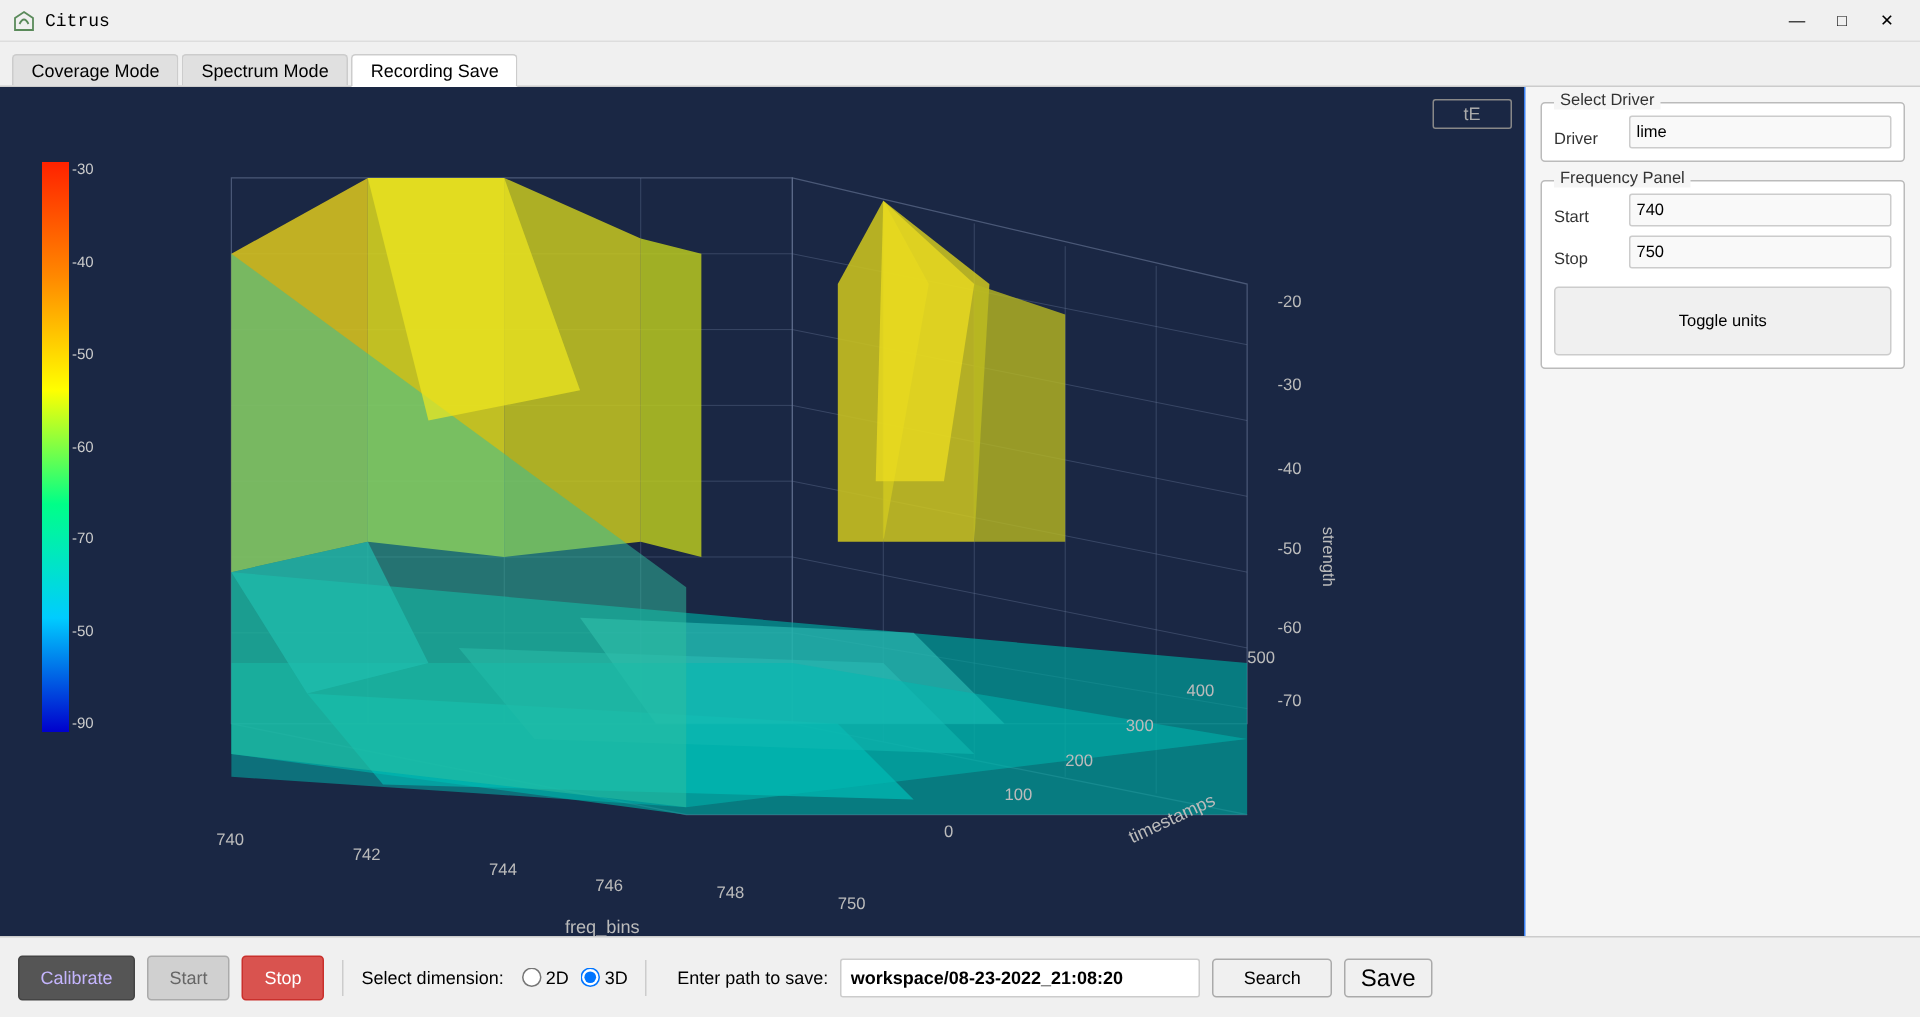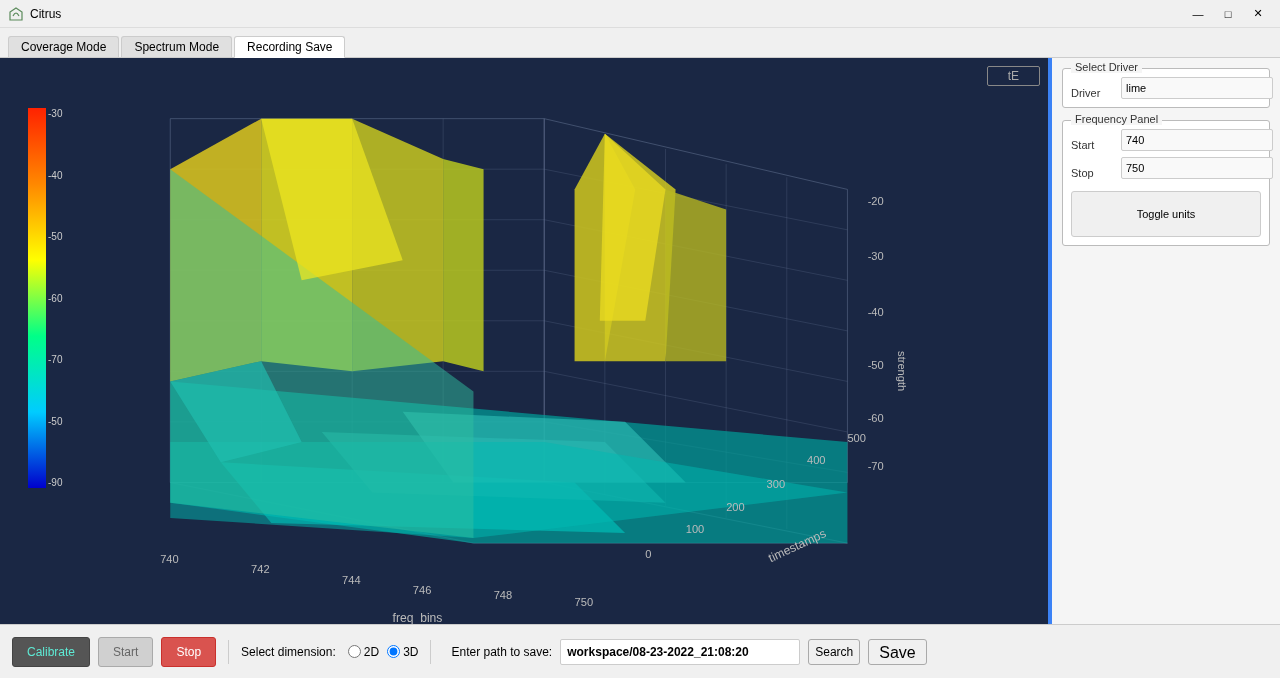--- a/index.html
+++ b/index.html
@@ -22,20 +22,21 @@
       background: #f0f0f0;
       height: 28px;
       padding: 0 8px;
       border-bottom: 1px solid #ddd;
       flex-shrink: 0;
     }
     .title-bar-left {
       display: flex;
       align-items: center;
       gap: 6px;
+      font-family: Liberation Mono, monospace;
     }
     .app-icon {
       width: 16px;
       height: 16px;
     }
     .title-bar-controls {
       display: flex;
       gap: 2px;
     }
     .title-btn {
@@ -86,23 +87,23 @@
     
     .chart-area {
       flex: 1;
       background: #1a2744;
       position: relative;
       overflow: hidden;
     }
 
     
     .right-panel {
-      width: 232px;
+      width: 264px;
       background: #f5f5f5;
-      border-left: 4px solid #3b82f6;
+      border-left: 1px solid #3b82f6;
       padding: 10px;
       flex-shrink: 0;
       overflow-y: auto;
     }
     .panel-section {
       border: 1px solid #bbb;
       border-radius: 3px;
       padding: 8px;
       margin-bottom: 12px;
       position: relative;
@@ -163,21 +164,21 @@
     .btn {
       padding: 5px 14px;
       border: 1px solid #888;
       border-radius: 3px;
       cursor: pointer;
       font-size: 12px;
       height: 30px;
     }
     .btn-calibrate {
       background: #555;
-      color: #5eead4;
+      color: #c4b5fd;
       border-color: #444;
     }
     .btn-start {
       background: #d0d0d0;
       color: #666;
       border-color: #aaa;
     }
     .btn-stop {
       background: #d9534f;
       color: white;
@@ -214,21 +215,21 @@
       border-radius: 2px;
       padding: 3px 6px;
       font-size: 12px;
       height: 26px;
       font-weight: bold;
     }
     .btn-search {
       background: #f0f0f0;
       border: 1px solid #aaa;
       border-radius: 3px;
-      padding: 4px 6px;
+      padding: 4px 20px;
       cursor: pointer;
       font-size: 12px;
       height: 26px;
     }
     .btn-save {
       background: #f0f0f0;
       border: 1px solid #aaa;
       border-radius: 3px;
       padding: 4px 10px;
       cursor: pointer;

